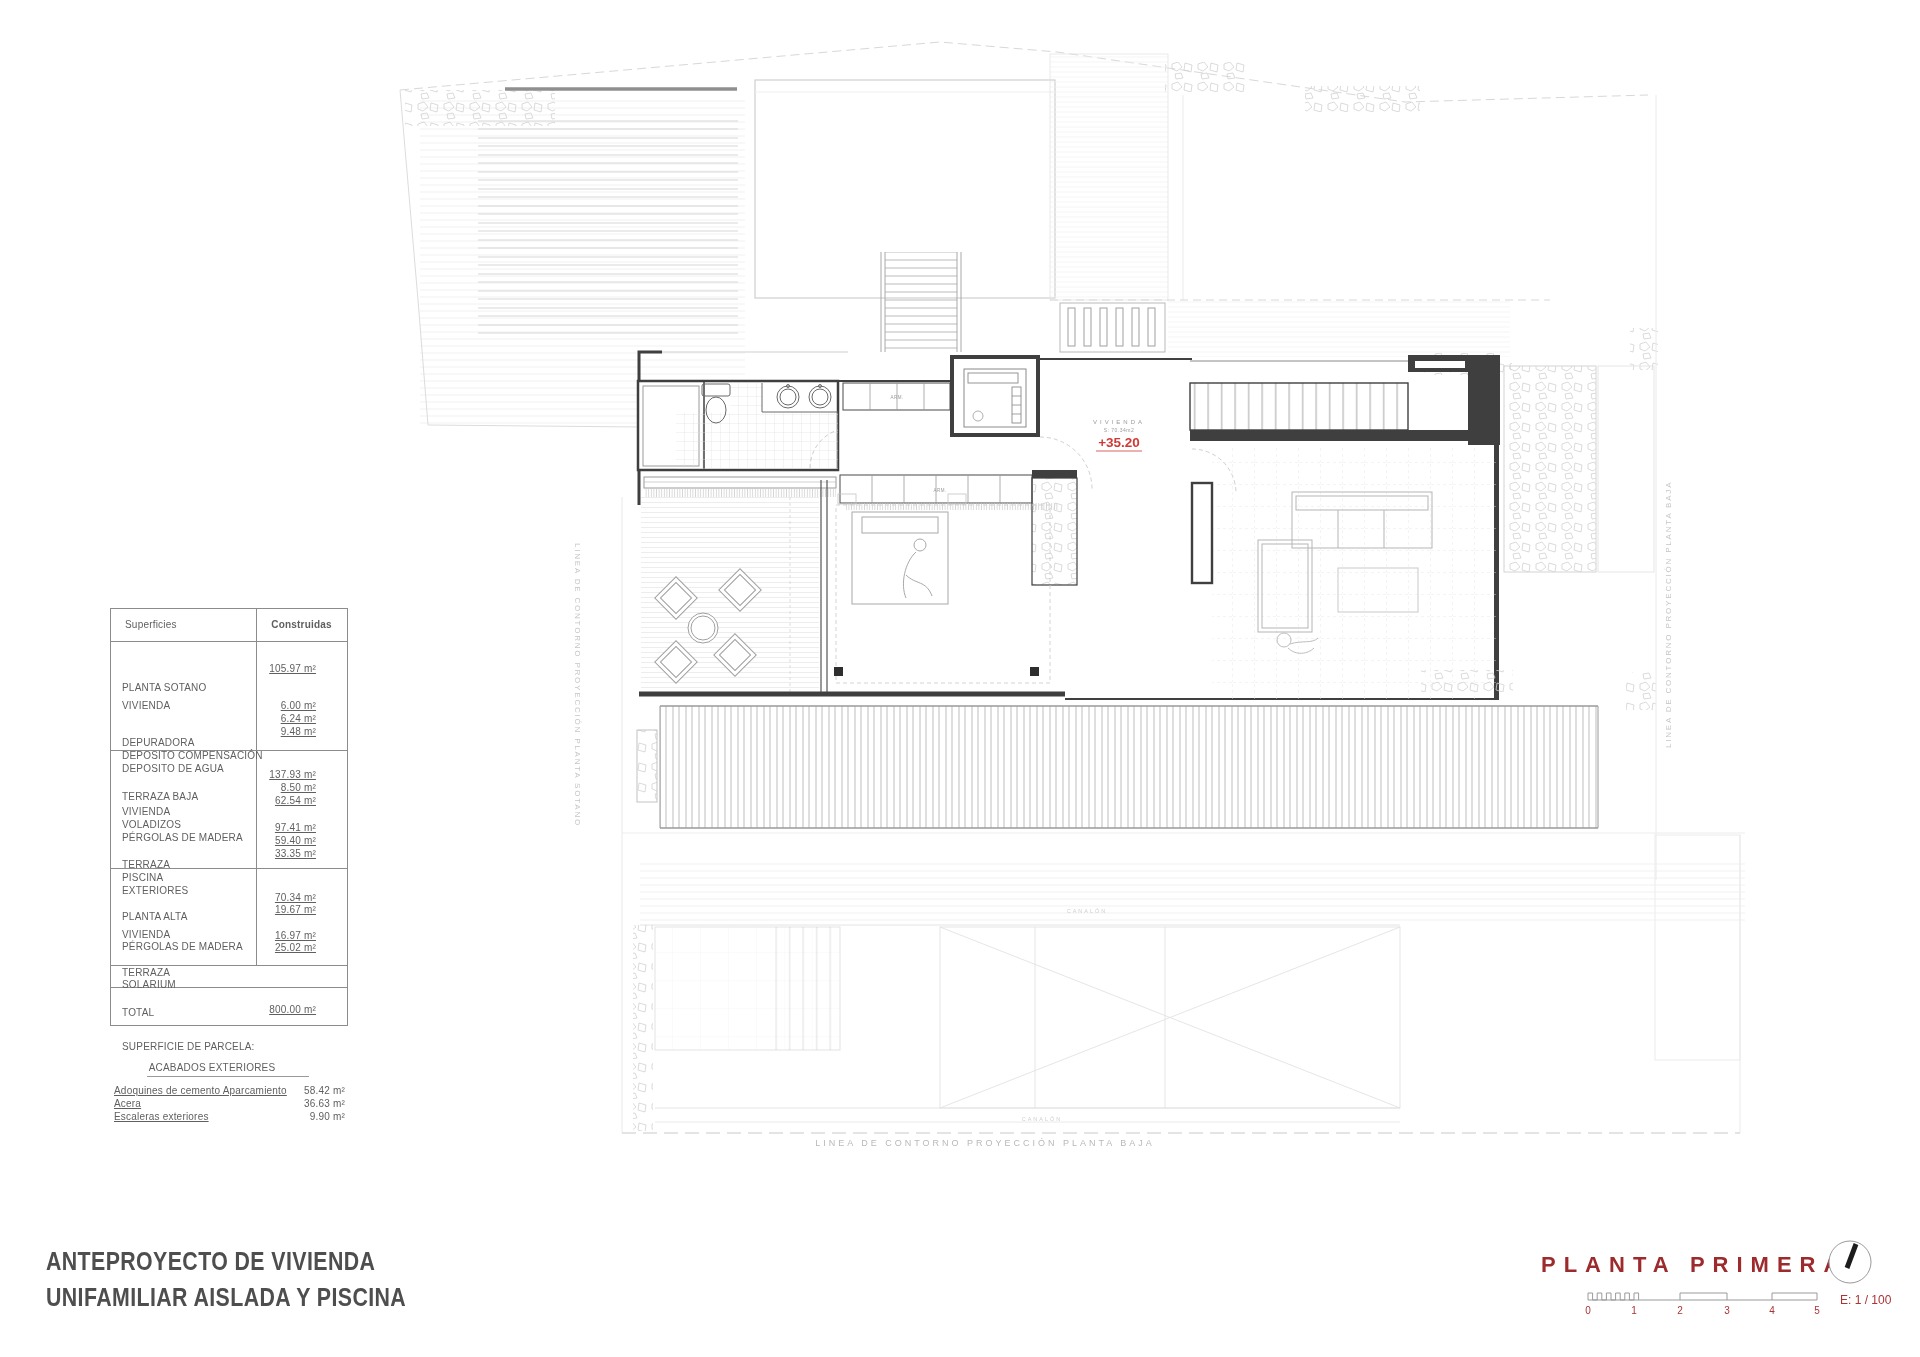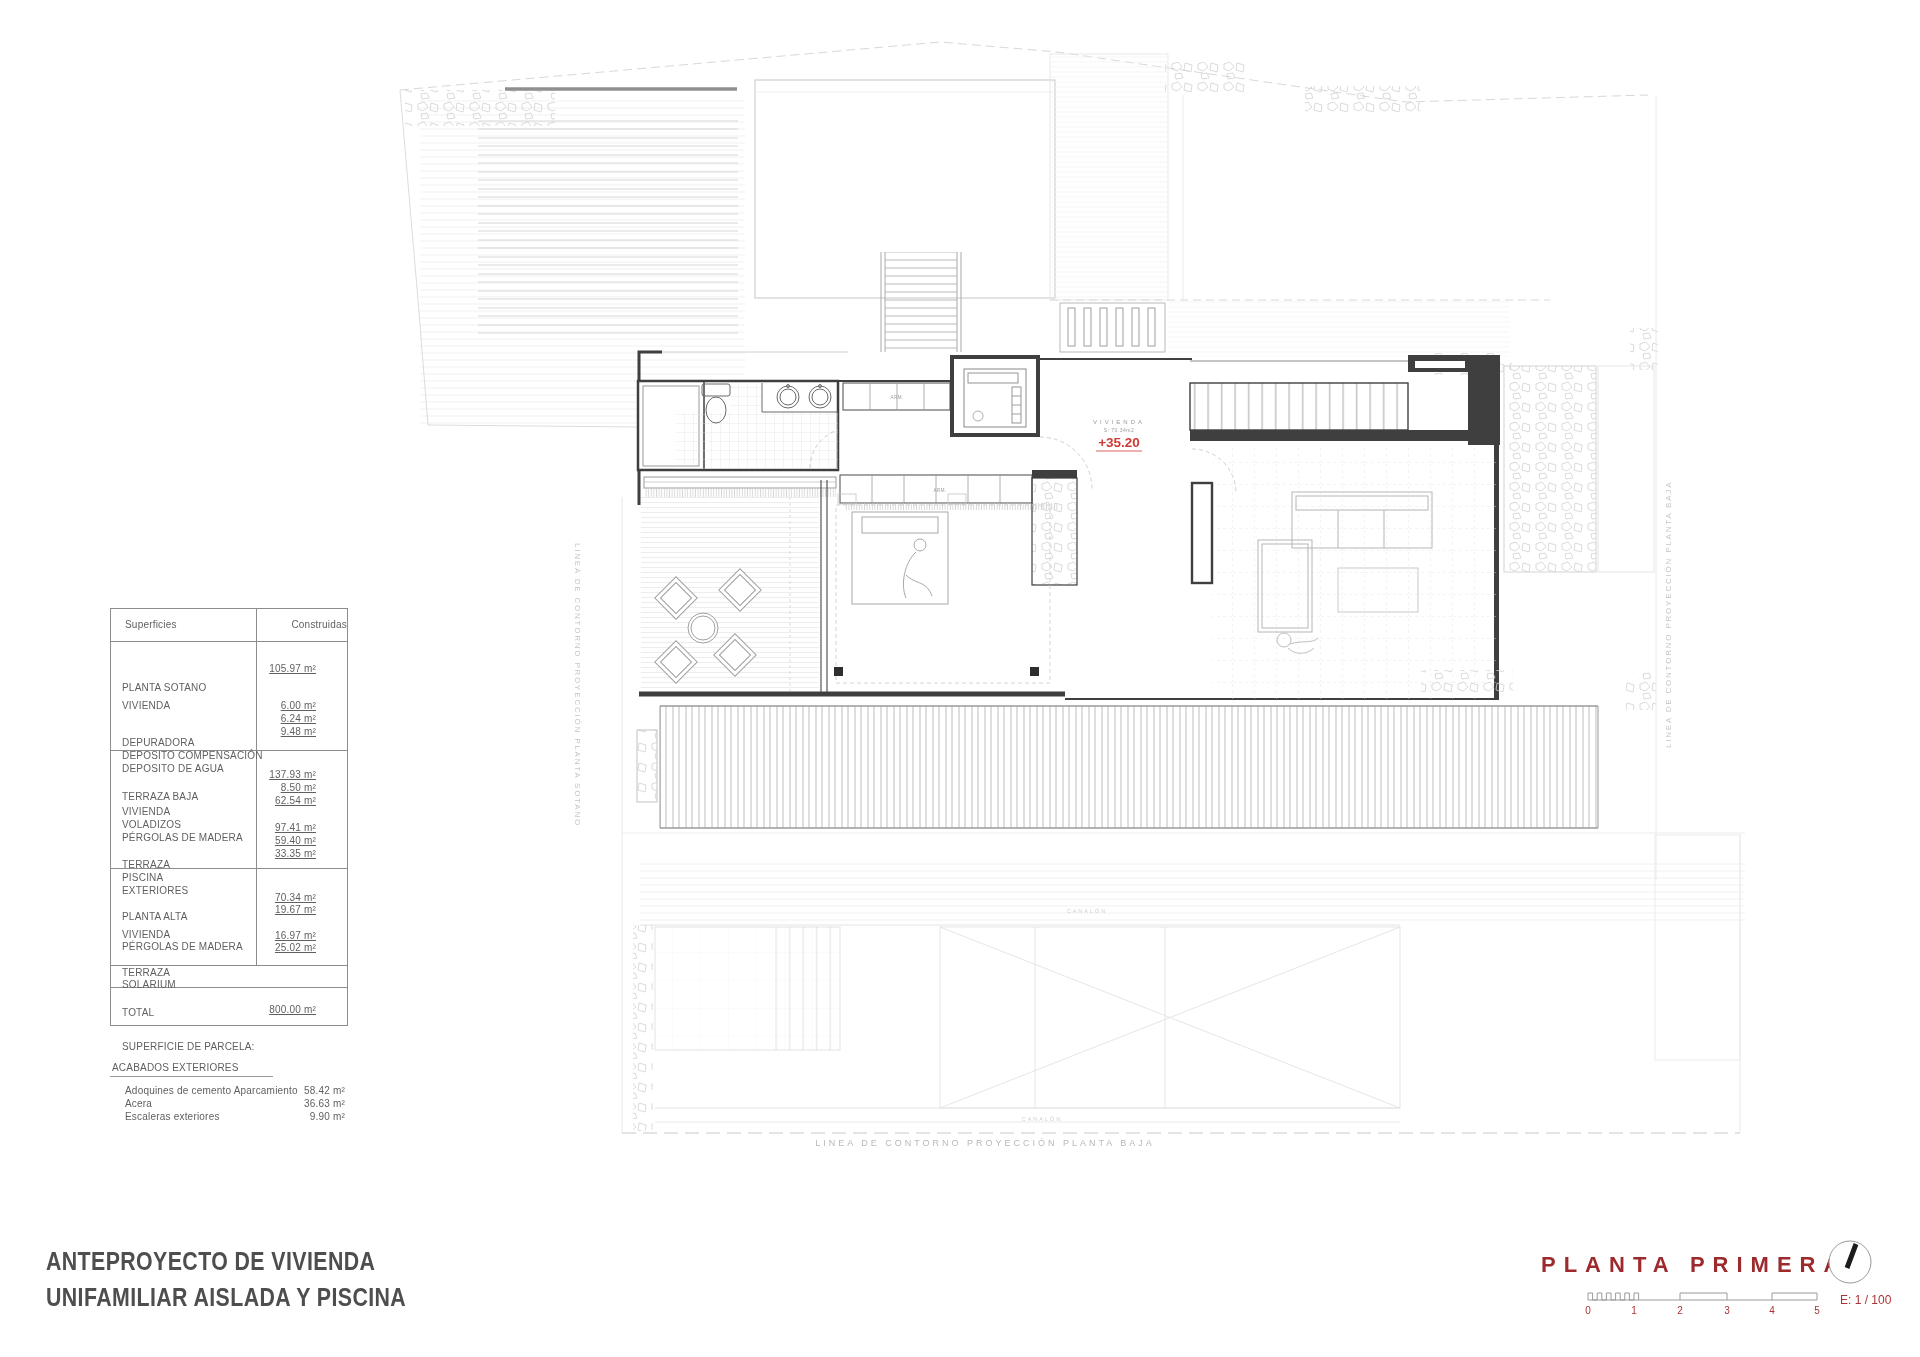--- a/index.html
+++ b/index.html
@@ -9,26 +9,26 @@
   
   .stable{position:absolute;left:110px;top:608px;width:236px;height:416px;
           border:1px solid #8c8c8c;font-size:10px;color:#5f5f5f;letter-spacing:.2px;}
   .stable .vdiv{position:absolute;left:145px;top:0;height:356px;border-left:1px solid #8c8c8c;}
   .stable .hl{position:absolute;left:0;right:0;border-top:1px solid #8c8c8c;}
   .stable .row{position:absolute;left:0;right:0;height:13px;}
   .stable .row .lab{position:absolute;left:11px;top:0;white-space:nowrap;margin-top:37px;}
   .stable .row .val{position:absolute;right:31px;top:0;white-space:nowrap;text-decoration:underline;}
   .hdr{position:absolute;top:10px;}
   .hdr.c1{left:14px;}
-  .hdr.c2{left:145px;width:91px;text-align:right;}
+  .hdr.c2{left:145px;width:91px;text-align:center;font-weight:bold;}
   
-  .acab{position:absolute;left:110px;top:1062px;width:236px;font-size:10px;color:#5f5f5f;letter-spacing:.2px;}
+  .acab{position:absolute;left:110px;top:1062px;width:236px;font-size:10px;color:#5f5f5f;letter-spacing:.2px;text-align:center;}
   .acab .head{display:inline-block;border-bottom:1px solid #9a9a9a;padding:0 34px 3px 2px;}
   .acab .row{position:absolute;left:0;right:0;height:12px;}
-  .acab .row .lab{position:absolute;left:15px;white-space:nowrap;}
+  .acab .row .lab{position:absolute;left:4px;white-space:nowrap;text-decoration:underline;}
   .acab .row .val{position:absolute;right:1px;white-space:nowrap;}
   
   .title{position:absolute;left:46px;top:1243px;font-size:26px;line-height:36px;font-weight:bold;
          color:#4e4e4e;transform:scaleX(.82);transform-origin:left top;white-space:nowrap;letter-spacing:.5px;}
   
   .sheetname{position:absolute;left:1541px;top:1252px;font-size:22px;font-weight:bold;
              letter-spacing:8px;color:#9d2b2d;white-space:nowrap;}
   .scalebar{position:absolute;left:1582px;top:1283px;}
   .northdisc{position:absolute;left:1822px;top:1234px;}
 </style>

